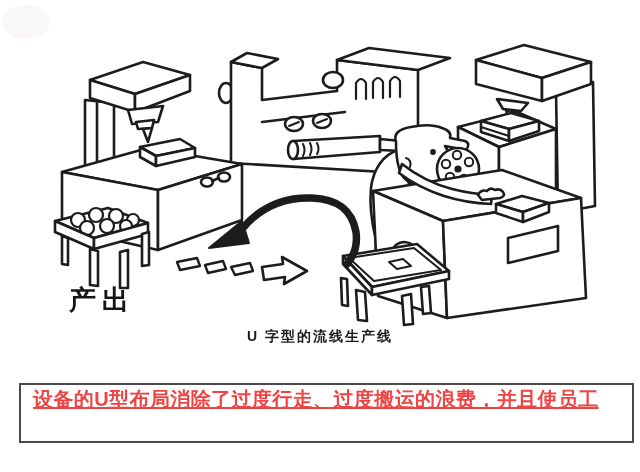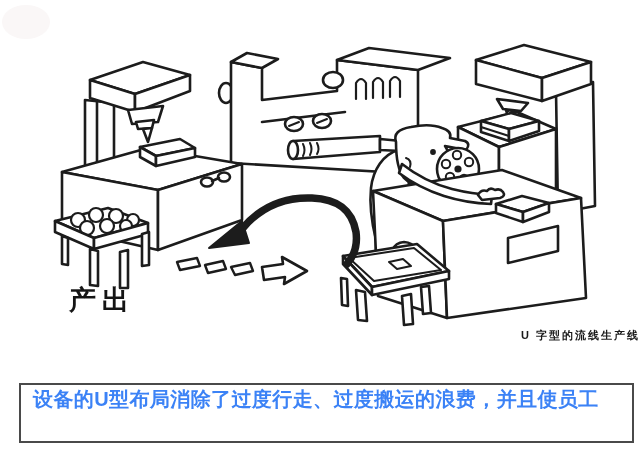--- a/index.html
+++ b/index.html
@@ -2,27 +2,27 @@
 <html><head>
 <meta charset="utf-8">
 <style>
   html,body{margin:0;padding:0;background:#ffffff;}
   .stage{position:relative;width:640px;height:472px;background:#ffffff;overflow:hidden;
          font-family:"Liberation Sans","DejaVu Sans",sans-serif;color:#111;}
   .stage svg{position:absolute;left:0;top:0;}
   .lbl{position:absolute;font-weight:bold;color:#151515;white-space:nowrap;}
   .lbl-output{left:42px;top:282px;font-size:27px;letter-spacing:6px;margin-left:27px;}
   .lbl-input{left:259px;top:288px;font-size:23px;letter-spacing:5px;}
-  .caption{position:absolute;left:0;right:0;top:328px;text-align:right;
-           font-size:11px;font-weight:bold;letter-spacing:2px;color:#1a1a1a;}
+  .caption{position:absolute;left:0;right:0;top:328px;text-align:center;
+           font-size:14px;font-weight:bold;letter-spacing:2px;color:#1a1a1a;}
   .desc-box{position:absolute;left:19px;top:383px;width:595px;height:54px;
             border:2px solid #4a4a4a;background:#ffffff;
             padding:1px 4px 1px 12px;box-sizing:content-box;}
-  .desc-line{font-size:20px;font-weight:bold;line-height:27px;color:#3b82f6;
-             letter-spacing:0.4px;white-space:nowrap;}
+  .desc-line{font-size:20px;font-weight:bold;line-height:27px;color:#ef4444;
+             letter-spacing:0.4px;white-space:nowrap;text-decoration:underline;}
 </style>
 </head>
 <body>
 
 <div class="stage">
 
   <svg width="640" height="472" viewBox="0 0 640 472">
     <g fill="#ffffff" stroke="#1c1c1c" stroke-width="2.6" stroke-linejoin="round" stroke-linecap="round">
 
       <ellipse cx="26" cy="22" rx="24" ry="17" fill="#faf7f7" stroke="none"></ellipse>

